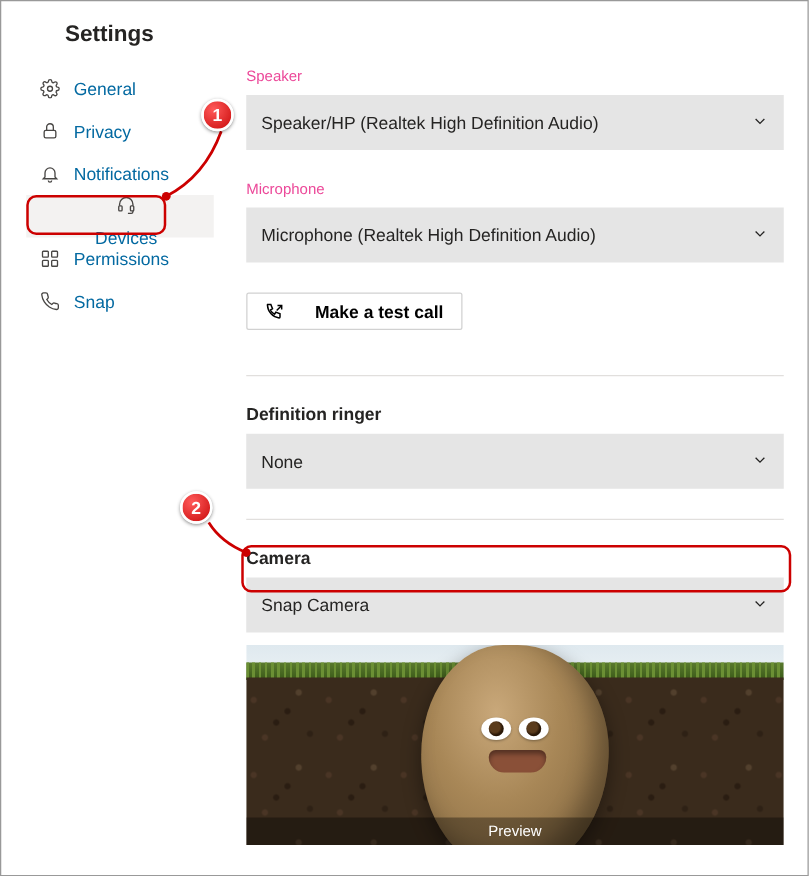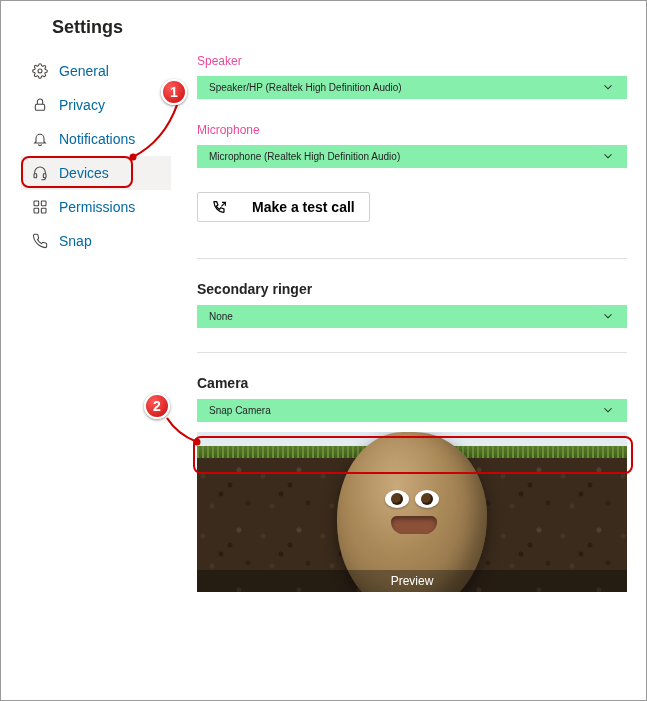--- a/index.html
+++ b/index.html
@@ -31,20 +31,21 @@
       align-items: center;
       height: 34px;
       padding-left: 10px;
       gap: 10px;
       cursor: pointer;
       color: #0369a1;
       font-size: 14px;
     }
     .sidebar-item.active {
       background: #f3f2f1;
+      flex-direction: column;
     }
     .sidebar-icon {
       width: 18px;
       height: 18px;
       display: flex;
       align-items: center;
       justify-content: center;
       color: #484644;
     }
     .sidebar-icon svg {
@@ -63,24 +64,24 @@
     }
     .section-label.bold {
       font-weight: 700;
       color: #252423;
       font-size: 14px;
     }
     .dropdown {
       display: flex;
       align-items: center;
       justify-content: space-between;
-      height: 23px;
-      background: #86efac;
+      height: 44px;
+      background: #e5e5e5;
       padding: 0 12px;
-      font-size: 10px;
+      font-size: 14px;
       color: #252423;
       cursor: pointer;
       margin-bottom: 24px;
       width: 430px;
     }
     .dropdown.camera {
       margin-bottom: 10px;
     }
     .chevron {
       width: 14px;
@@ -302,21 +303,21 @@
             <path d="M3 4h4l2 5-2.5 1.5a11 11 0 0 0 5 5L13 13l5 2v4a1 1 0 0 1-1 1A16 16 0 0 1 3 5a1 1 0 0 1 0-1z"></path>
             <path d="M15 5h5v5"></path>
             <path d="M20 5l-6 6"></path>
           </svg>
       </span>
       <span>Make a test call</span>
     </button>
 
     <hr class="divider">
 
-    <div class="section-label bold">Secondary ringer</div>
+    <div class="section-label bold">Definition ringer</div>
     <div class="dropdown">
       <span>None</span>
       <span><svg class="chevron" viewBox="0 0 24 24" fill="none" stroke="currentColor" stroke-width="1.8">
             <path d="M6 9l6 6 6-6"></path>
           </svg></span>
     </div>
 
     <hr class="divider">
 
     <div class="section-label bold">Camera</div>

